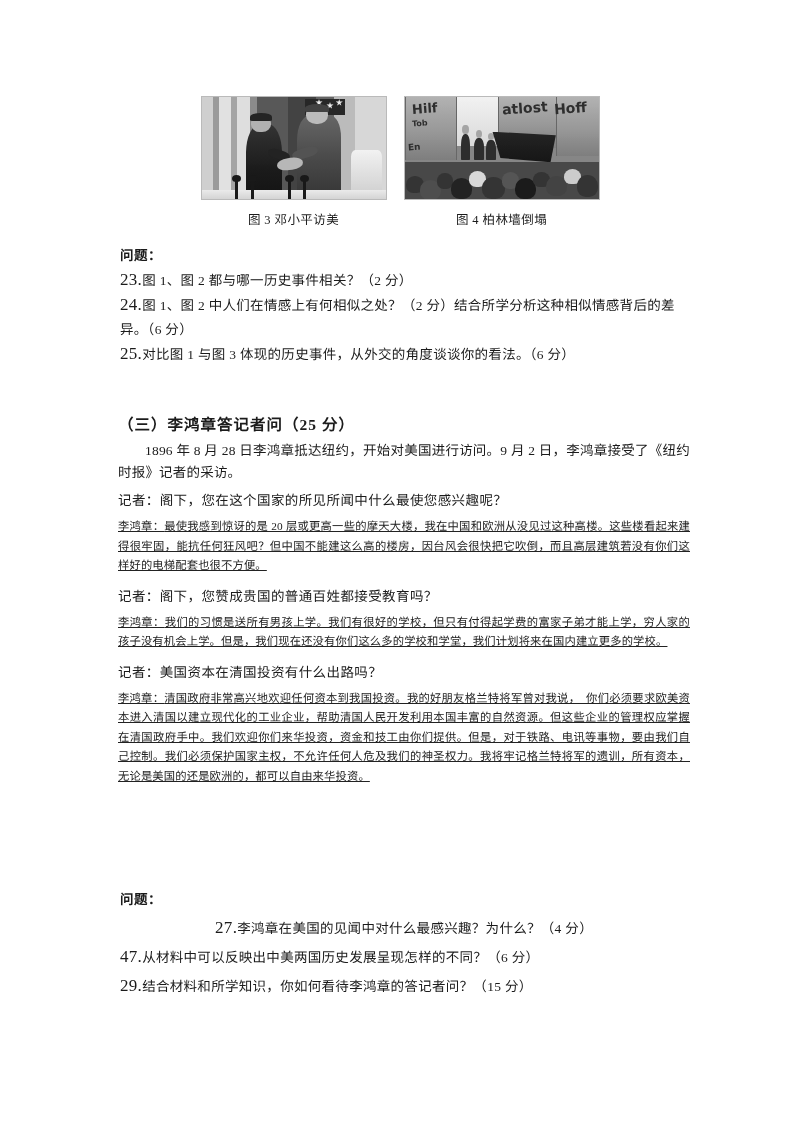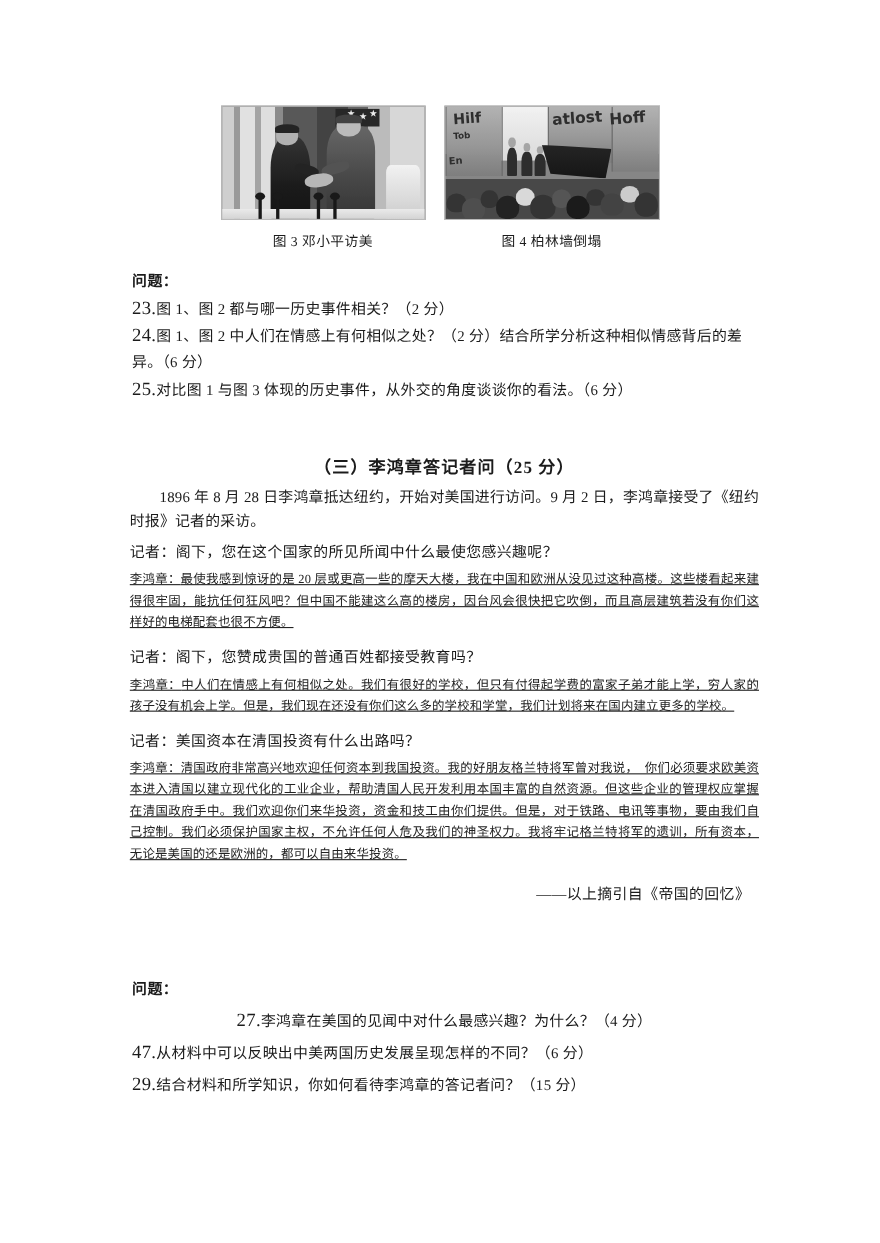--- a/index.html
+++ b/index.html
@@ -229,21 +229,21 @@
     letter-spacing: .3px;
     white-space: nowrap;
   }
   .q-line.wrap { white-space: normal; }
   .q-num {
     font-size: 17px;
     margin-top: 28px;
   }
 
   .section-title {
-    text-align: center;
+    text-align: left;
     font-size: 15.5px;
     font-weight: bold;
     letter-spacing: 1px;
   }
 
   .lead {
     font-size: 13.5px;
     line-height: 22px;
     text-indent: 2em;
     text-align: justify;
@@ -383,35 +383,34 @@
       <div class="answer">
         <span>李鸿章：</span><span>最使我感到惊讶的是 20 层或更高一些的摩天大楼，我在中国和欧洲从没见过这种高楼。这些楼看起来建得很牢固，能抗任何狂风吧？但中国不能建这么高的楼房，因台风会很快把它吹倒，而且高层建筑若没有你们这样好的电梯配套也很不方便。</span>
       </div>
     </div>
 
     <div style="margin-top:8px;">
       <div class="reporter">
         <span>记者：</span><span>阁下，您赞成贵国的普通百姓都接受教育吗？</span>
       </div>
       <div class="answer">
-        <span>李鸿章：</span><span>中人们在情感上有何相似之处。我们有很好的学校，但只有付得起学费的富家子弟才能上学，穷人家的孩子没有机会上学。但是，我们现在还没有你们这么多的学校和学堂，我们计划将来在国内建立更多的学校。</span>
+        <span>李鸿章：</span><span>我们的习惯是送所有男孩上学。我们有很好的学校，但只有付得起学费的富家子弟才能上学，穷人家的孩子没有机会上学。但是，我们现在还没有你们这么多的学校和学堂，我们计划将来在国内建立更多的学校。</span>
       </div>
     </div>
 
 
     <div style="margin-top:8px;">
       <div class="reporter">
         <span>记者：</span><span>美国资本在清国投资有什么出路吗？</span>
       </div>
       <div class="answer">
         <span>李鸿章：</span><span>清国政府非常高兴地欢迎任何资本到我国投资。我的好朋友格兰特将军曾对我说，　你们必须要求欧美资本进入清国以建立现代化的工业企业，帮助清国人民开发利用本国丰富的自然资源。但这些企业的管理权应掌握在清国政府手中。我们欢迎你们来华投资，资金和技工由你们提供。但是，对于铁路、电讯等事物，要由我们自己控制。我们必须保护国家主权，不允许任何人危及我们的神圣权力。我将牢记格兰特将军的遗训，所有资本，无论是美国的还是欧洲的，都可以自由来华投资。</span>
       </div>
     </div>
 
-    <div class="source">——以上摘引自《帝国的回忆》</div>
   </div>
 
   <div class="block" style="left:120px; top:888px; width:568px;">
 
     <div class="label-bold">问题：</div>
 
     <div class="tail-q" style="margin-top:6px;text-align:center;">
       <span class="q-num">27.</span><span>李鸿章在美国的见闻中对什么最感兴趣？为什么？（4 分）</span>
     </div>
 

